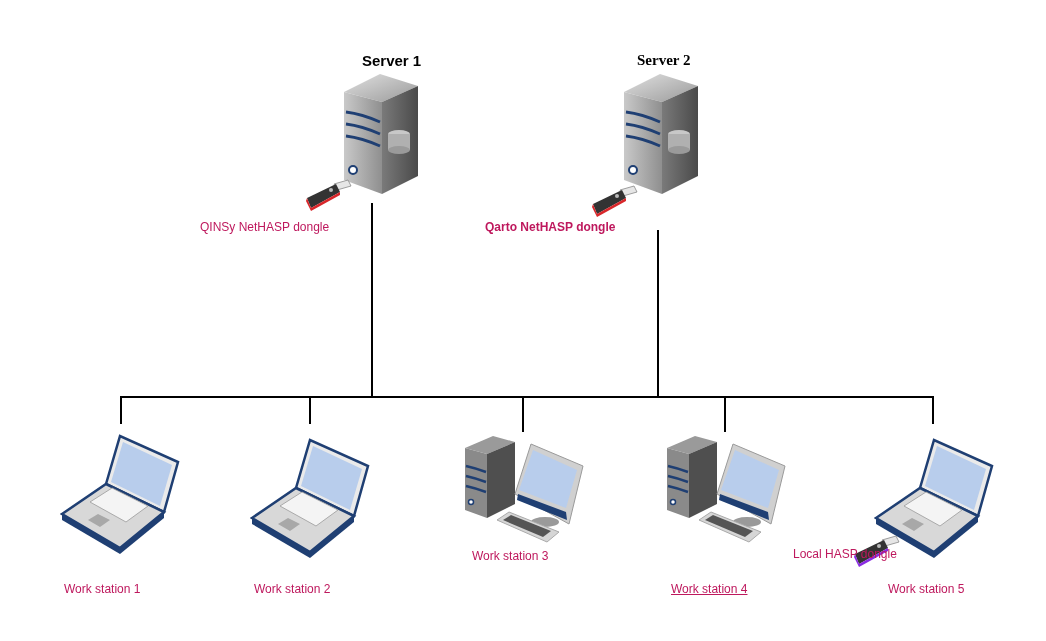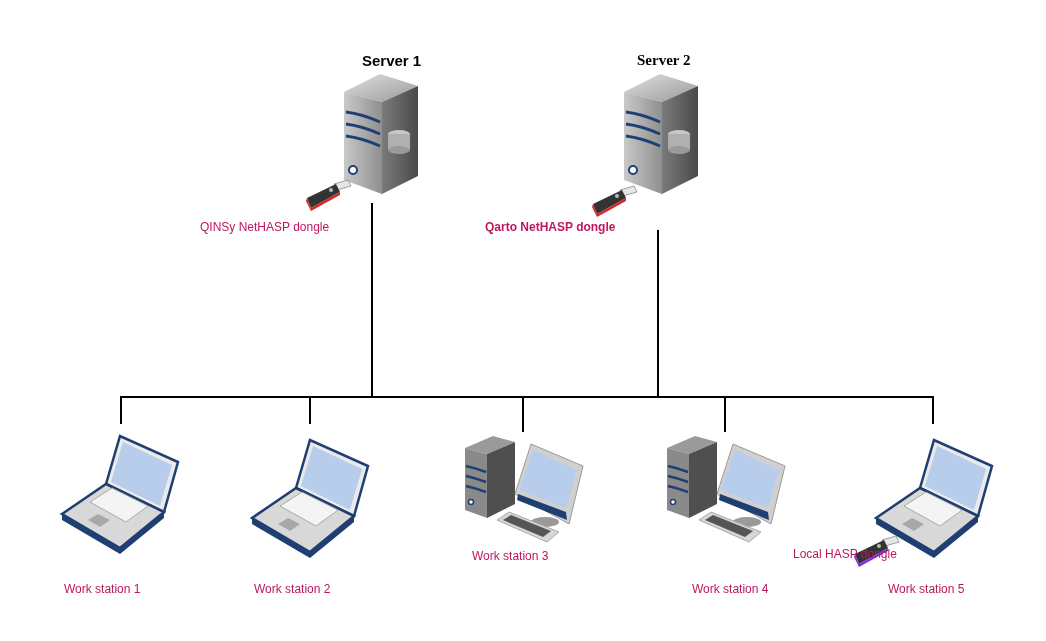--- a/index.html
+++ b/index.html
@@ -130,21 +130,21 @@
   <path d="M3 44 Q12 46 23 50" stroke="#1f3f73" stroke-width="2.5" fill="none"></path>
   <path d="M3 54 Q12 56 23 60" stroke="#1f3f73" stroke-width="2.5" fill="none"></path>
   <circle cx="8" cy="70" r="2.5" fill="#fff" stroke="#1f3f73" stroke-width="1.5"></circle>
   <path d="M52 62 L68 12 L120 34 L106 92 Z" fill="#d0d0d0" stroke="#9a9a9a" stroke-width="1"></path>
   <path d="M56 58 L70 18 L114 38 L103 76 Z" fill="#b8cdec"></path>
   <path d="M55 62 L103 80 L104 88 L54 68 Z" fill="#1f3f73"></path>
   <ellipse cx="82" cy="90" rx="14" ry="5" fill="#9a9a9a"></ellipse>
   <path d="M34 88 L46 80 L96 100 L84 110 Z" fill="#d6d6d6" stroke="#aaa" stroke-width="1"></path>
   <path d="M40 88 L48 83 L88 99 L80 105 Z" fill="#555"></path>
 </svg>
-<div class="abs label" style="left:692px;top:582px;">Work station 4</div>
+<div class="abs label" style="left:671px;top:582px;text-decoration:underline;">Work station 4</div>
 
 <svg class="abs" style="left:874px;top:436px;" width="122" height="125" viewBox="0 0 122 125">
   <path d="M46 52 L60 4 L118 30 L104 80 Z" fill="#eaeaea" stroke="#1f3f73" stroke-width="2.5"></path>
   <path d="M51 50 L63 10 L112 33 L100 74 Z" fill="#b8cdec"></path>
   <path d="M2 82 L46 52 L104 80 L60 116 Z" fill="#d8d8d8" stroke="#1f3f73" stroke-width="2.5"></path>
   <path d="M2 82 L60 116 L60 122 L2 88 Z" fill="#1f3f73"></path>
   <path d="M60 116 L104 80 L104 86 L60 122 Z" fill="#1f3f73"></path>
   <path d="M30 70 L52 56 L88 74 L66 90 Z" fill="#f4f4f4" stroke="#9a9a9a" stroke-width="0.8"></path>
   <path d="M28 88 L38 82 L50 88 L40 95 Z" fill="#a8a8a8"></path>
 </svg>

